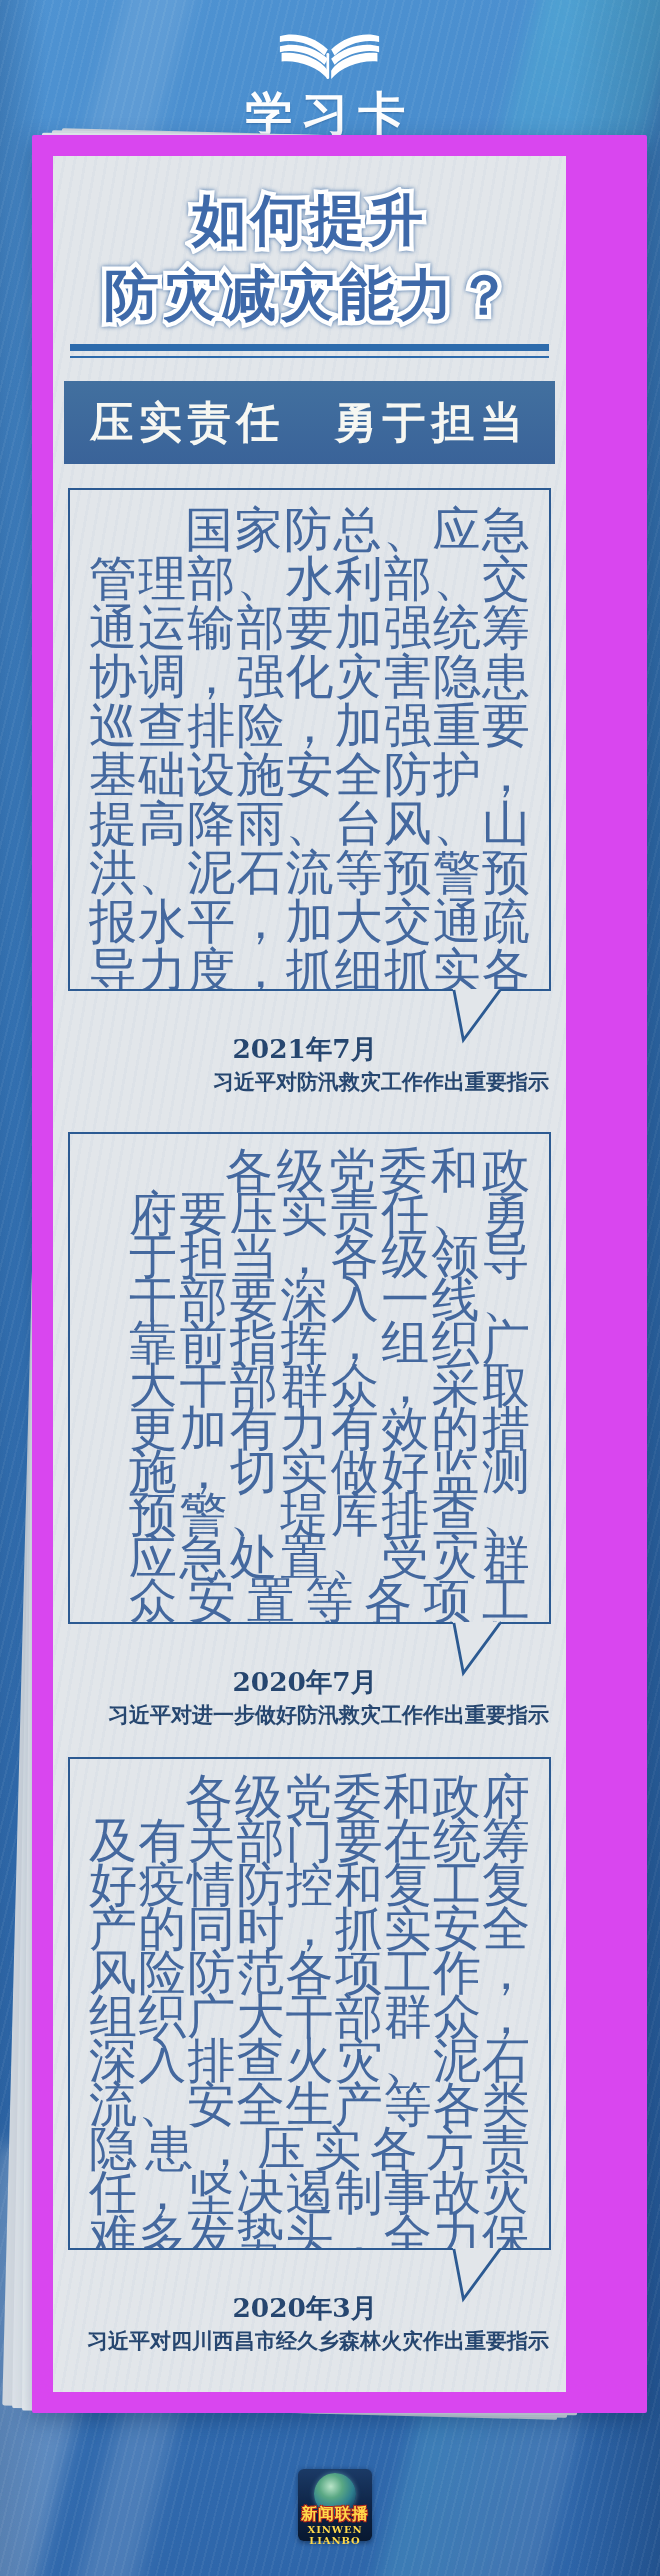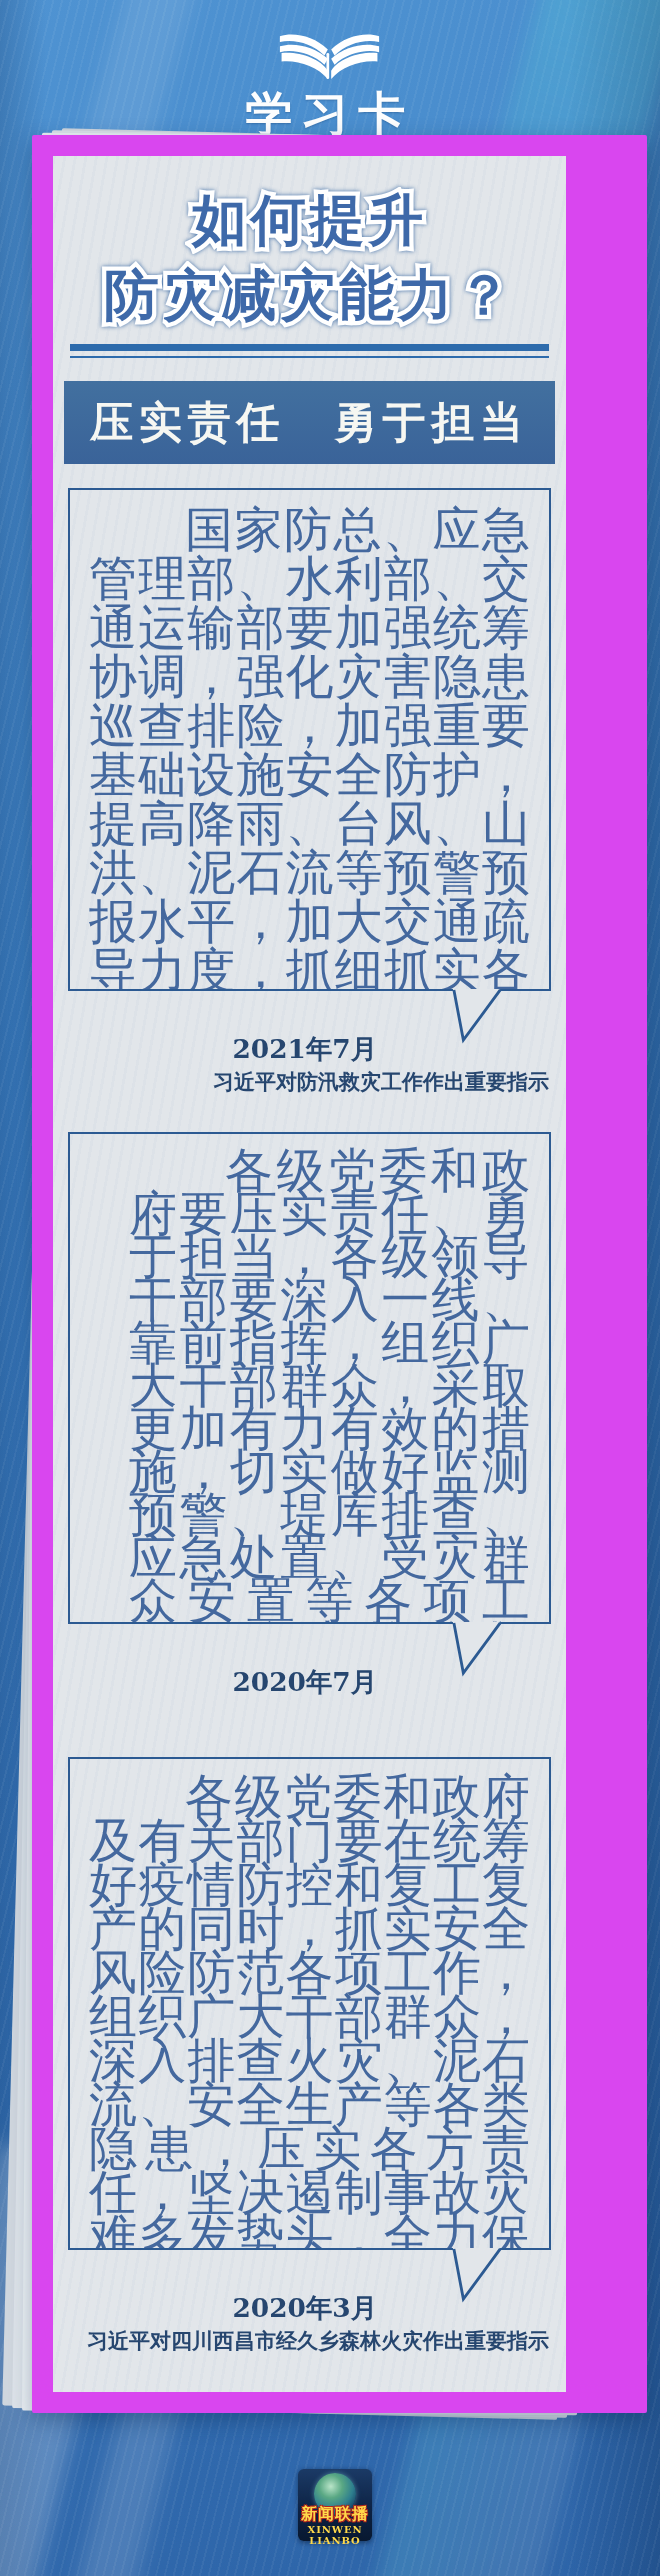--- a/index.html
+++ b/index.html
@@ -144,20 +144,21 @@
 
       <section class="quote q2">
         <div class="qbox">
           <p class="qtext">各级党委和政府要压实责任、勇于担当，各级领导干部要深入一线、靠前指挥，组织广大干部群众，采取更加有力有效的措施，切实做好监测预警、堤库排查、应急处置、受灾群众安置等各项工作，全力抢险救援，尽最大努力保障人民群众生命财产安全。</p>
         </div>
         <svg class="tail" viewBox="0 0 58 56" style="position:absolute;right:45px;top:490px;">
           <polygon points="2,0 52,0 13,54" fill="#e2e6ea"></polygon>
           <path d="M52,1 L13,54 L3,1" fill="none" stroke="#2c5a92" stroke-width="3"></path>
         </svg>
         <div class="qdate">2020年7月</div>
+        <div class="qsource">习近平对进一步做好防汛救灾工作作出重要指示</div>
       </section>
 
       <section class="quote q3">
         <div class="qbox">
           <p class="qtext">各级党委和政府及有关部门要在统筹好疫情防控和复工复产的同时，抓实安全风险防范各项工作，组织广大干部群众，深入排查火灾、泥石流、安全生产等各类隐患，压实各方责任，坚决遏制事故灾难多发势头，全力保障人民群众生命和财产安全。</p>
         </div>
         <svg class="tail" viewBox="0 0 58 56" style="position:absolute;right:45px;top:491px;">
           <polygon points="2,0 52,0 13,54" fill="#e2e6ea"></polygon>
           <path d="M52,1 L13,54 L3,1" fill="none" stroke="#2c5a92" stroke-width="3"></path>
         </svg>

